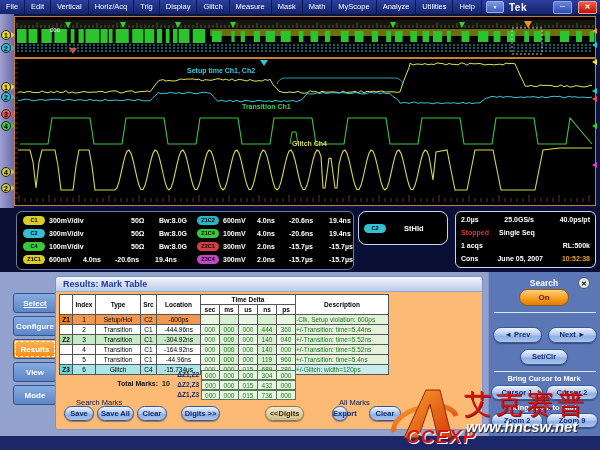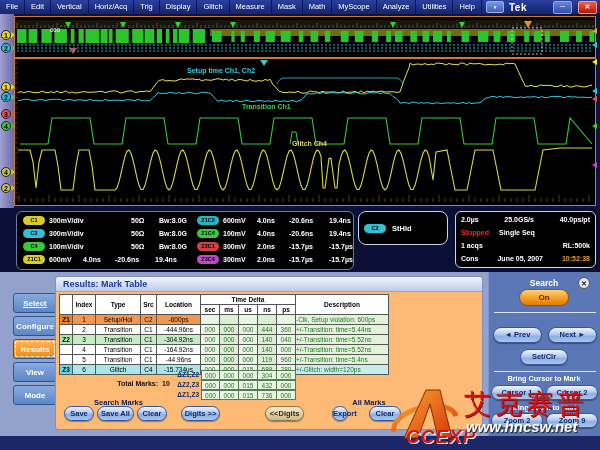--- a/index.html
+++ b/index.html
@@ -37,21 +37,21 @@
   .readout-bar{position:absolute;left:0;top:208px;width:600px;height:64px;background:#0a0f36;}
   .readout-panel{position:absolute;left:16px;top:3px;width:336px;height:57px;background:#000;
     border:1px solid #6a7ab0;border-radius:6px;}
   .ro-col{position:absolute;top:2px;}
   .ro-col.c1{left:6px;} .ro-col.c2{left:180px;}
   .ro-row{display:flex;align-items:center;height:13px;gap:4px;}
   .ro-badge{display:inline-block;width:22px;height:9px;border-radius:5px;color:#000;
     font-size:5.5px;font-weight:bold;text-align:center;line-height:9px;flex:0 0 22px;}
   .ro-val{font-size:7px;color:#fff;font-weight:bold;display:inline-block;white-space:nowrap;}
   .trig-box{position:absolute;left:358px;top:3px;width:90px;height:15px;background:#000;
-    border:1px solid #c8d4f0;border-radius:8px;display:flex;align-items:center;gap:6px;
+    border:1px solid #c8d4f0;border-radius:8px;display:flex;align-items:center;gap:18px;
     padding:16px 5px;box-sizing:border-box;}
   .trig-label{color:#fff;font-size:7.5px;font-weight:bold;}
   .status-box{position:absolute;left:455px;top:3px;width:141px;height:57px;background:#000;
     border:1px solid #c8d4f0;border-radius:6px;color:#fff;font-size:7px;
     padding:1px 5px;box-sizing:border-box;}
   .st-row{display:flex;justify-content:space-between;height:13px;line-height:13px;font-weight:bold;}
   .st-row.lft{justify-content:flex-start;gap:10px;}
   .stopped{color:#e83030;} .clock{color:#e8a020;}
   
   .dlg-bg{position:absolute;left:0;top:272px;width:600px;height:178px;background:#93a2cc;}
@@ -80,21 +80,21 @@
   .totals{position:absolute;left:113px;top:93px;}
   .tot-row{display:flex;height:10px;}
   .tot-label{width:30px;text-align:right;font-size:6.5px;font-weight:bold;color:#102a70;
     margin-right:2px;line-height:10px;}
   .tot-cell{width:19px;height:10px;border:1px solid #567a56;border-left:none;font-size:6.5px;
     text-align:center;color:#1a7a1a;line-height:9px;box-sizing:border-box;background:#eaf6e4;}
   .tot-row .tot-cell:nth-child(2){border-left:1px solid #567a56;}
   .total-marks-label{position:absolute;left:32px;top:103px;width:70px;text-align:right;
     font-size:7px;font-weight:bold;color:#111;}
   .total-marks-value{position:absolute;left:106px;top:103px;font-size:7px;font-weight:bold;color:#111;}
-  .grp-label{position:absolute;font-size:7.5px;font-weight:bold;color:#0c2060;text-align:center;}
+  .grp-label{position:absolute;font-size:7.5px;font-weight:normal;color:#0c2060;text-align:left;}
   .pill{position:absolute;height:15px;border:1px solid #35589a;border-radius:8px;
     background:linear-gradient(#eef4fc,#b6cbf0 45%,#8fb0e2 60%,#abc5ee);
     color:#0c2c72;font-weight:bold;font-size:7.5px;text-align:center;line-height:14px;
     box-sizing:border-box;box-shadow:0 1px 1px rgba(0,0,0,.35);}
   .pill.tan{background:linear-gradient(#f2ead0,#cdbb8a);border-color:#8a7a4a;color:#3a2c08;}
   
   .panel{position:absolute;left:488px;top:272px;width:112px;height:164px;background:#5c77b6;
     border-left:1px solid #7c94cc;box-sizing:border-box;}
   .p-label{position:absolute;left:488px;width:112px;text-align:center;color:#fff;
     font-weight:bold;font-size:8.5px;}

